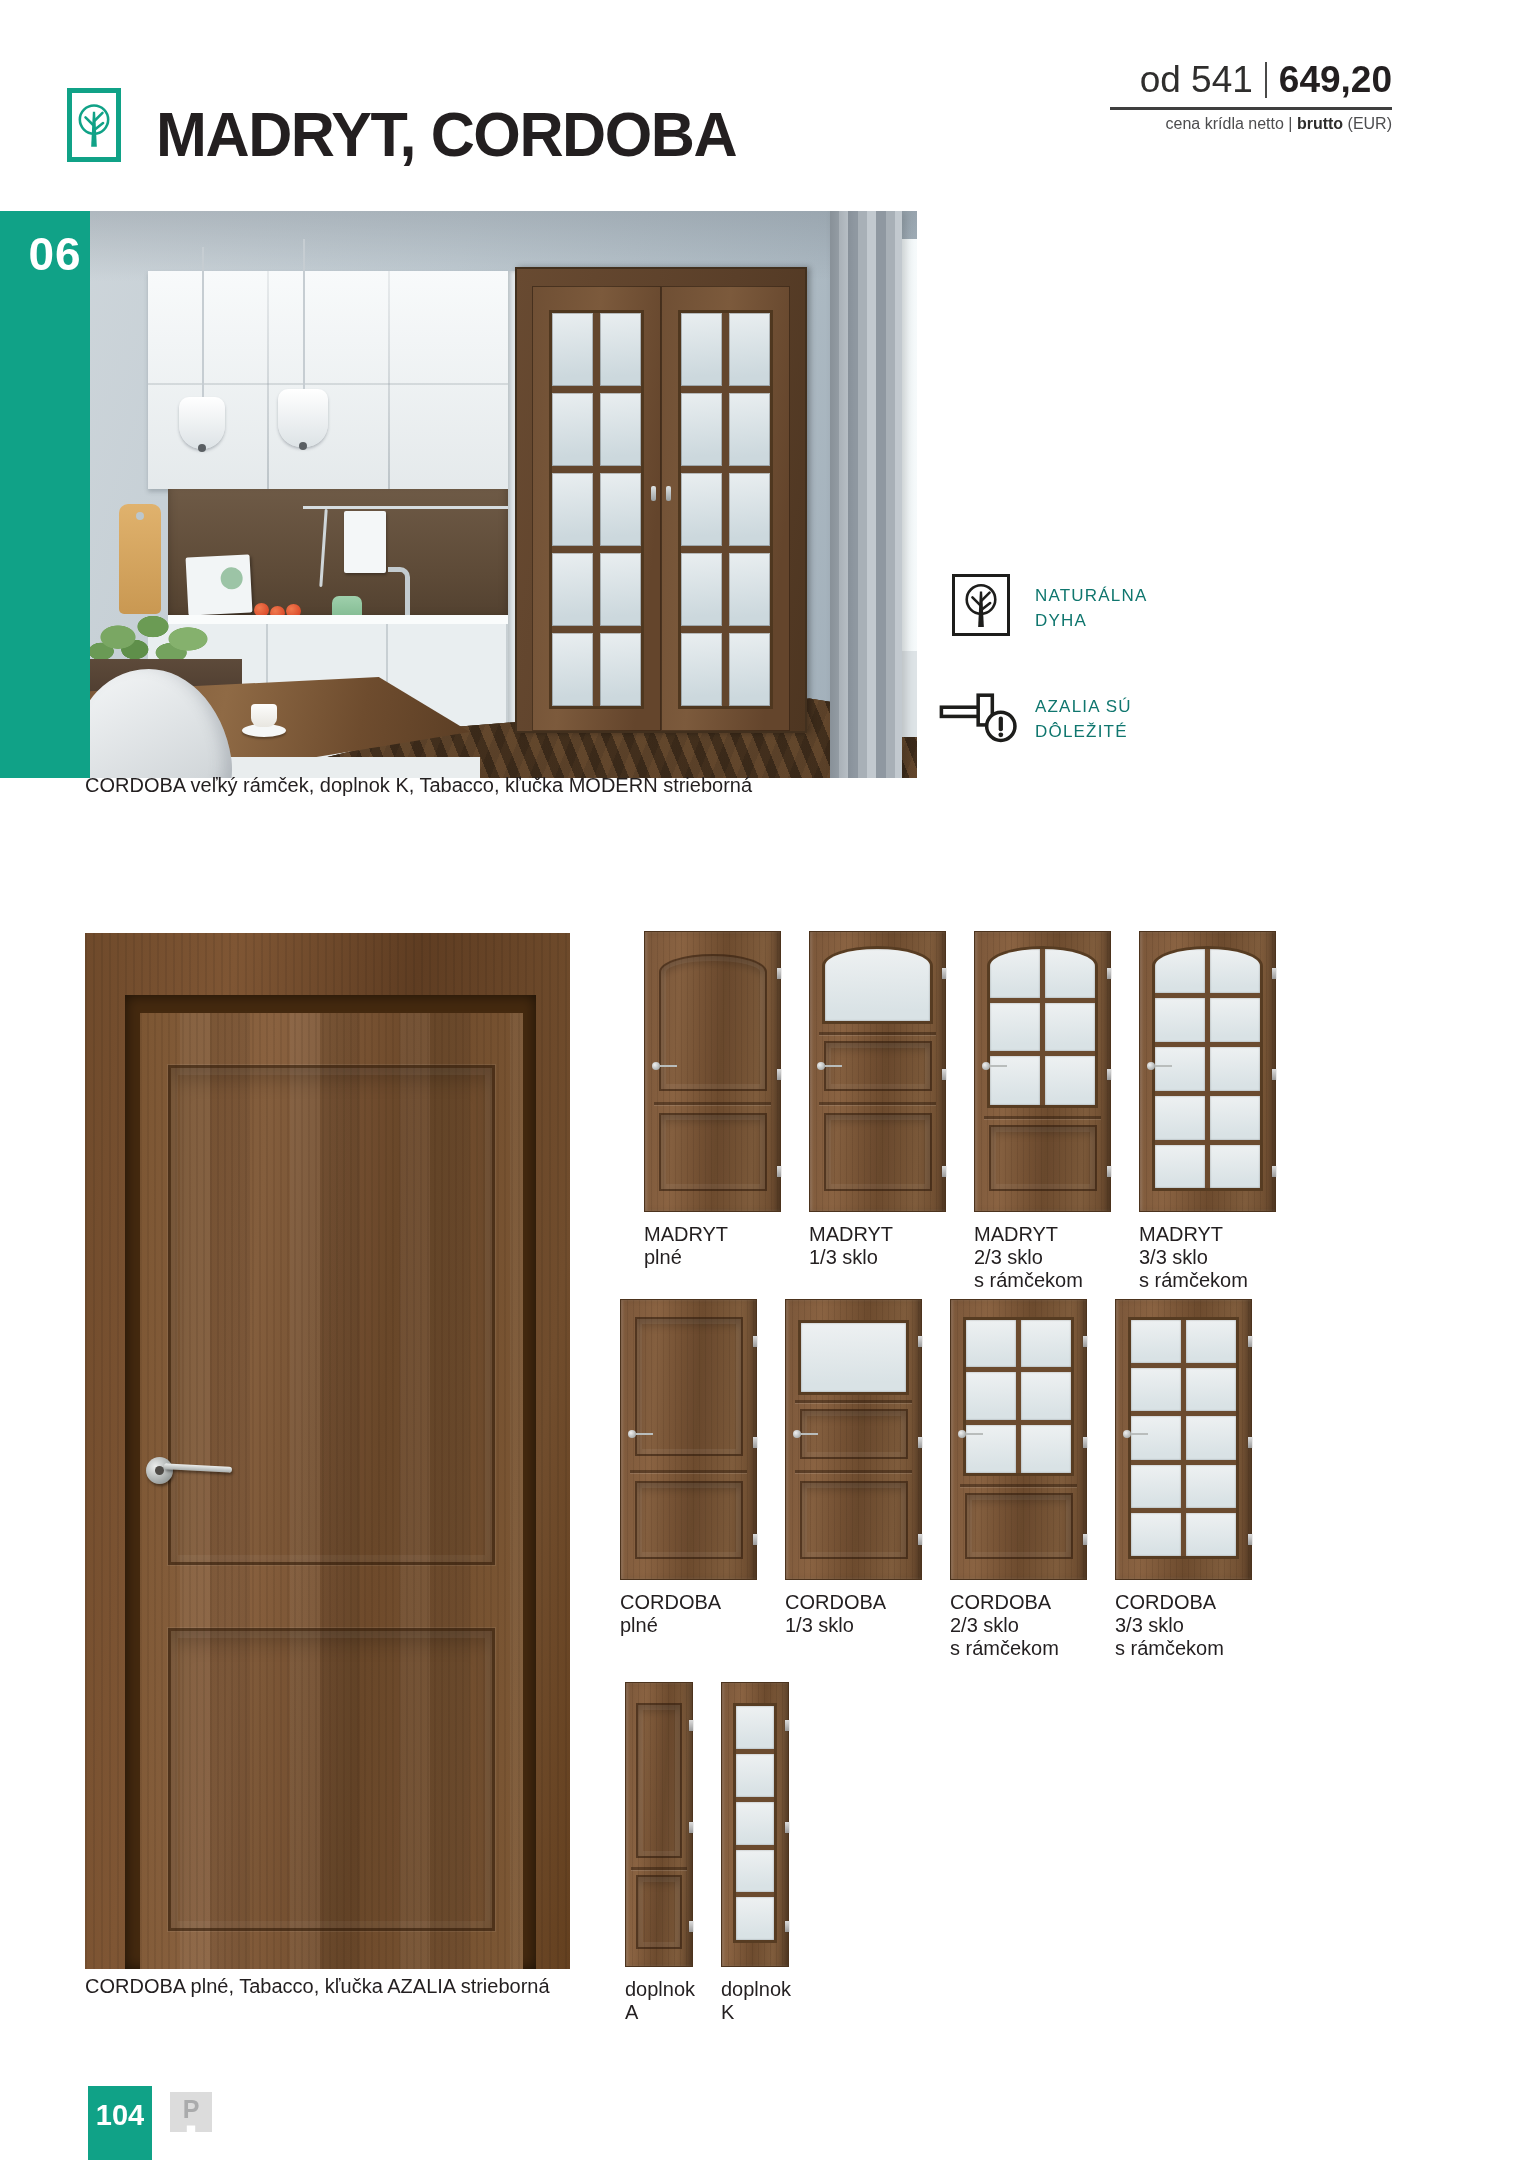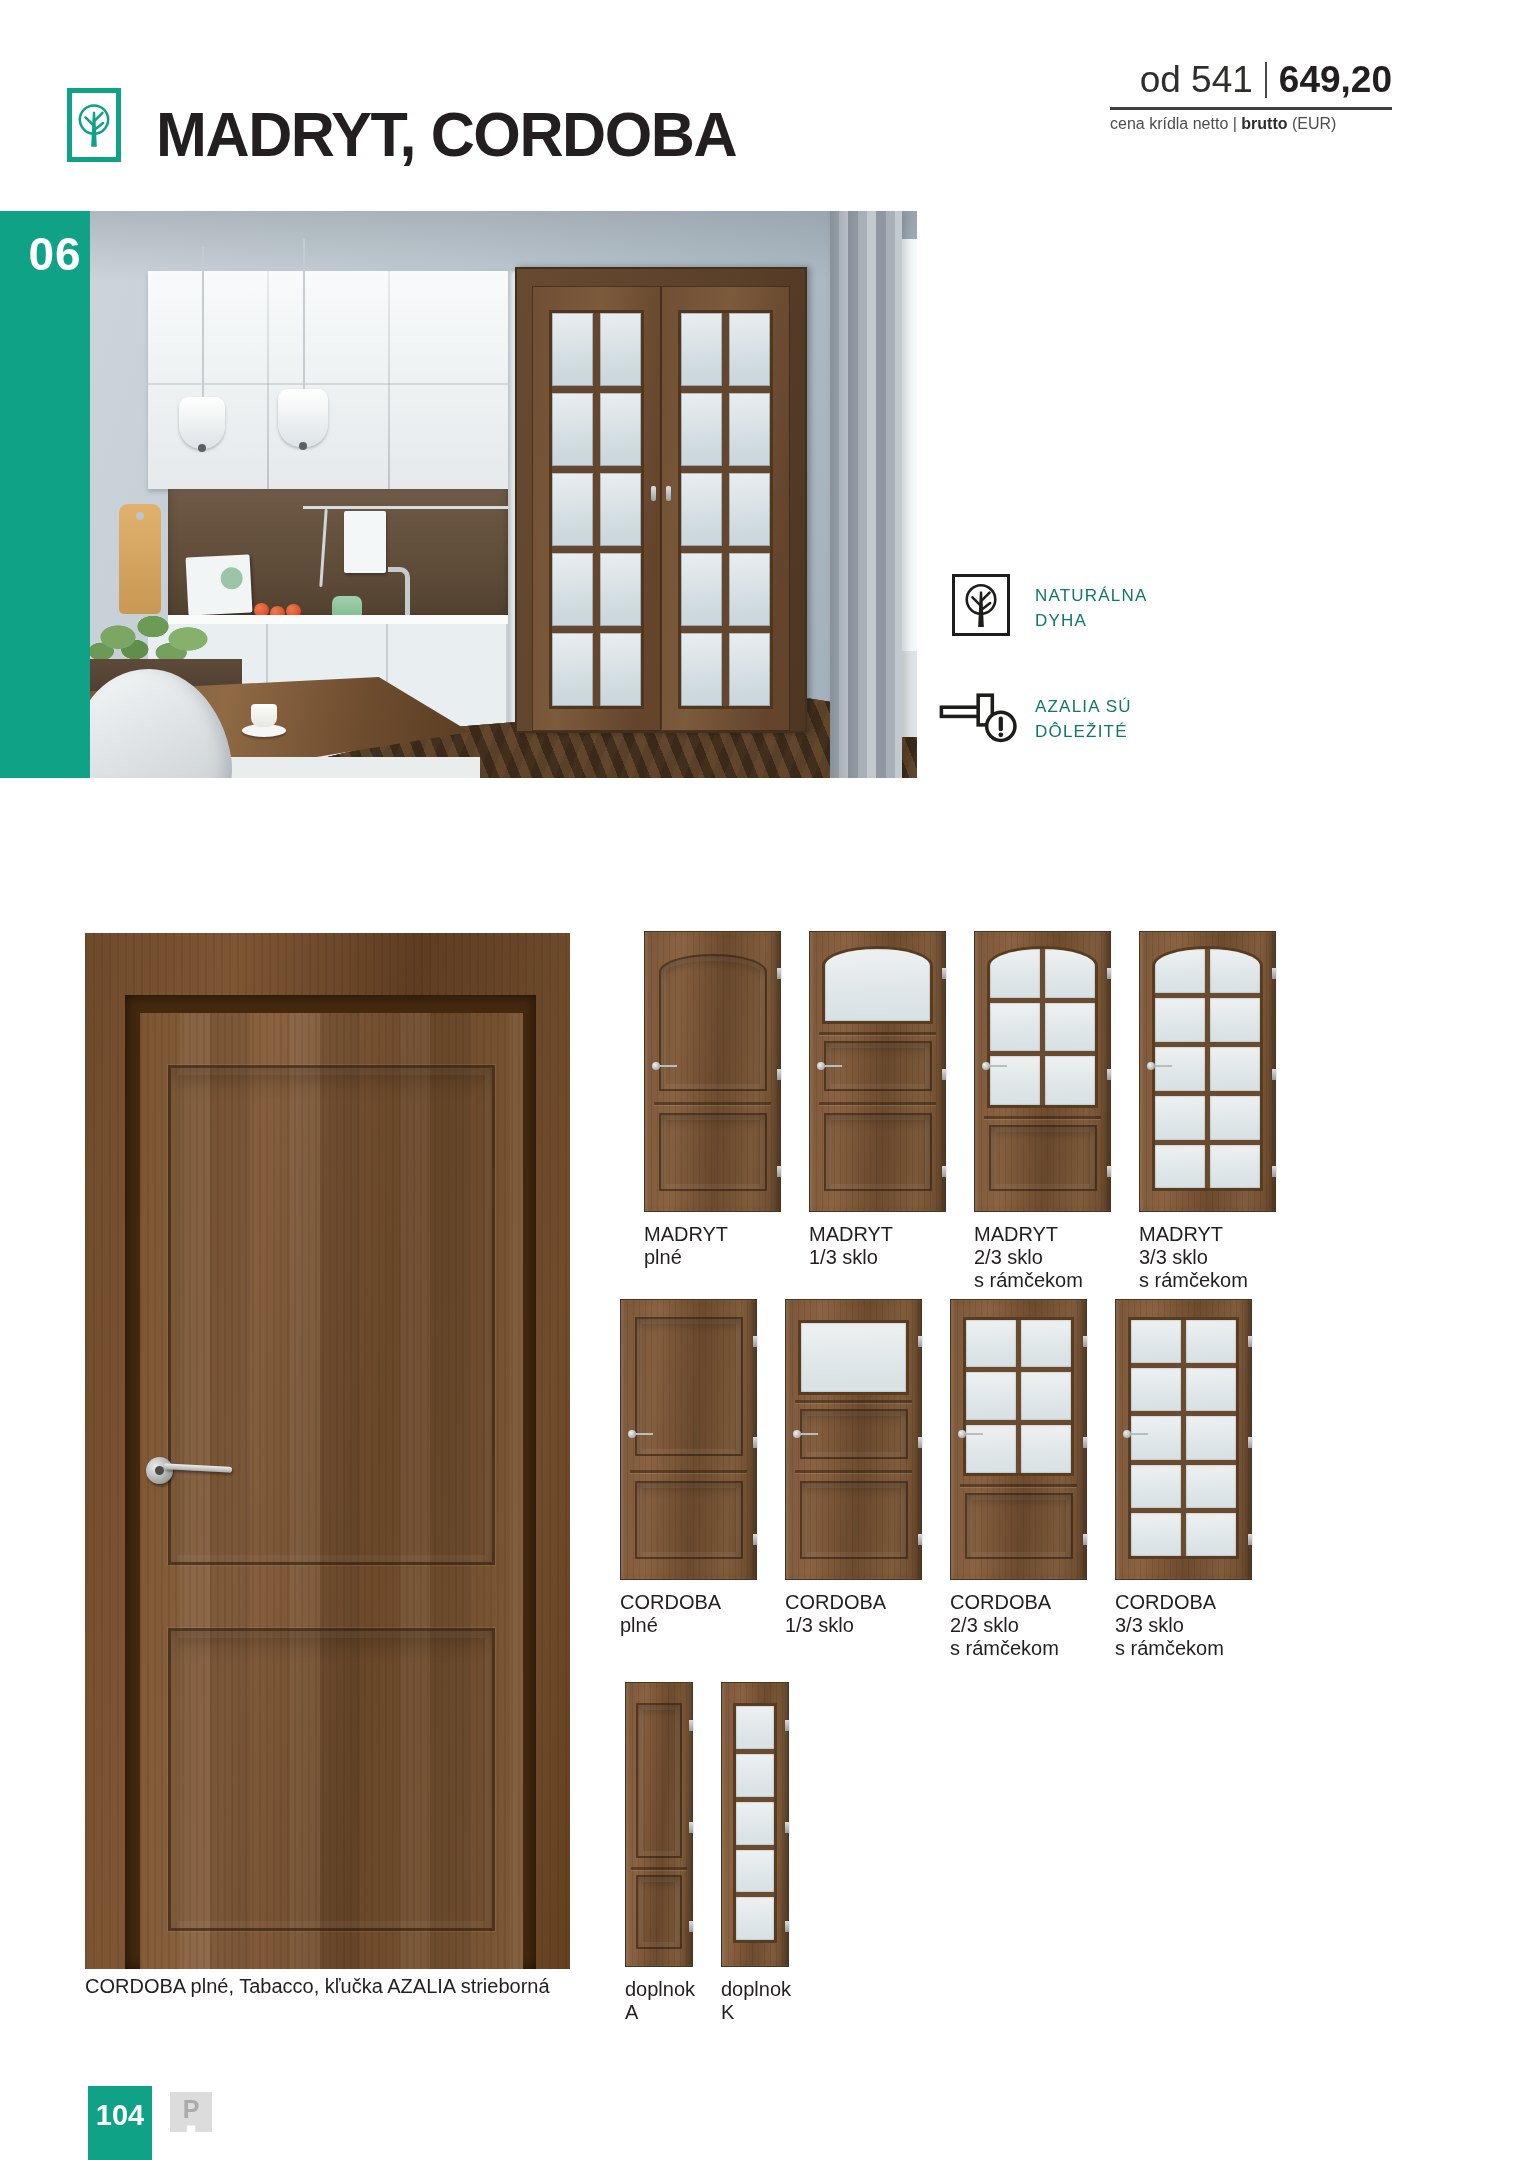--- a/index.html
+++ b/index.html
@@ -15,21 +15,21 @@
   .hdr-logo{position:absolute;left:67px;top:88px;width:54px;height:74px;border:5px solid var(--accent);
     display:flex;align-items:center;justify-content:center;}
   .hdr-title{position:absolute;left:156px;top:98px;font-size:63px;font-weight:bold;letter-spacing:-1.5px;
     transform:scaleX(.97);transform-origin:left;white-space:nowrap;}
   .price{position:absolute;left:1110px;top:58px;width:282px;}
   .price-row{display:flex;justify-content:flex-end;align-items:center;gap:12px;font-size:37px;line-height:44px;}
   .price-from{font-weight:normal;color:#2f2e2d;margin-left:10px;}
   .price-vbar{width:2px;height:36px;background:#4a4948;}
   .price-val{font-weight:bold;color:var(--ink);}
   .price-rule{border-top:3px solid #3f3f3f;margin-top:5px;}
-  .price-note{margin-top:5px;text-align:left;font-size:16px;color:#4d4d4f;white-space:nowrap;}
+  .price-note{margin-top:5px;text-align:right;font-size:16px;color:#4d4d4f;white-space:nowrap;}
   .price-note b{color:#2e2d2c;}
 
   
   .chapter{position:absolute;left:0;top:211px;width:90px;height:567px;background:var(--accent);}
   .chapter-num{color:#fff;font-size:46px;font-weight:bold;padding:16px 0 0 20px;letter-spacing:1px;text-align:center;}
 
   
   .photo{position:absolute;left:90px;top:211px;width:827px;height:567px;overflow:hidden;background:#b9c5cd;}
   .k-wall{position:absolute;inset:0;background:linear-gradient(108deg,#cdd5da 0%,#bfcad1 38%,#adbac3 72%,#9dabb6 100%);}
   .k-ceiling{position:absolute;left:0;top:0;width:100%;height:70px;background:linear-gradient(180deg,rgba(120,130,140,.35),rgba(120,130,140,0));}
@@ -269,20 +269,21 @@
         </div>
       </div>
       <div class="k-dhandle h1"></div>
       <div class="k-dhandle h2"></div>
     </div>
     <div class="k-window"></div>
     <div class="k-radiator"></div>
     <div class="k-curtain"></div>
   </div>
 
+  <div class="hero-caption">CORDOBA veľký rámček, doplnok K, Tabacco, kľučka MODERN strieborná</div>
 
   <div class="badge-box">
     <span>
       <svg viewBox="0 0 60 84" width="36" height="48">
         <circle cx="30" cy="36" r="25" fill="none" stroke="#1d1d1b" stroke-width="4.5"></circle>
         <path d="M25 84 L28 22 L32 22 L35 84 Z" fill="#1d1d1b"></path>
         <path d="M29 46 L15 32" stroke="#1d1d1b" stroke-width="4.5" stroke-linecap="round" fill="none"></path>
         <path d="M31 38 L45 24" stroke="#1d1d1b" stroke-width="4.5" stroke-linecap="round" fill="none"></path>
         <path d="M31 54 L46 42" stroke="#1d1d1b" stroke-width="4.5" stroke-linecap="round" fill="none"></path>
       </svg>

